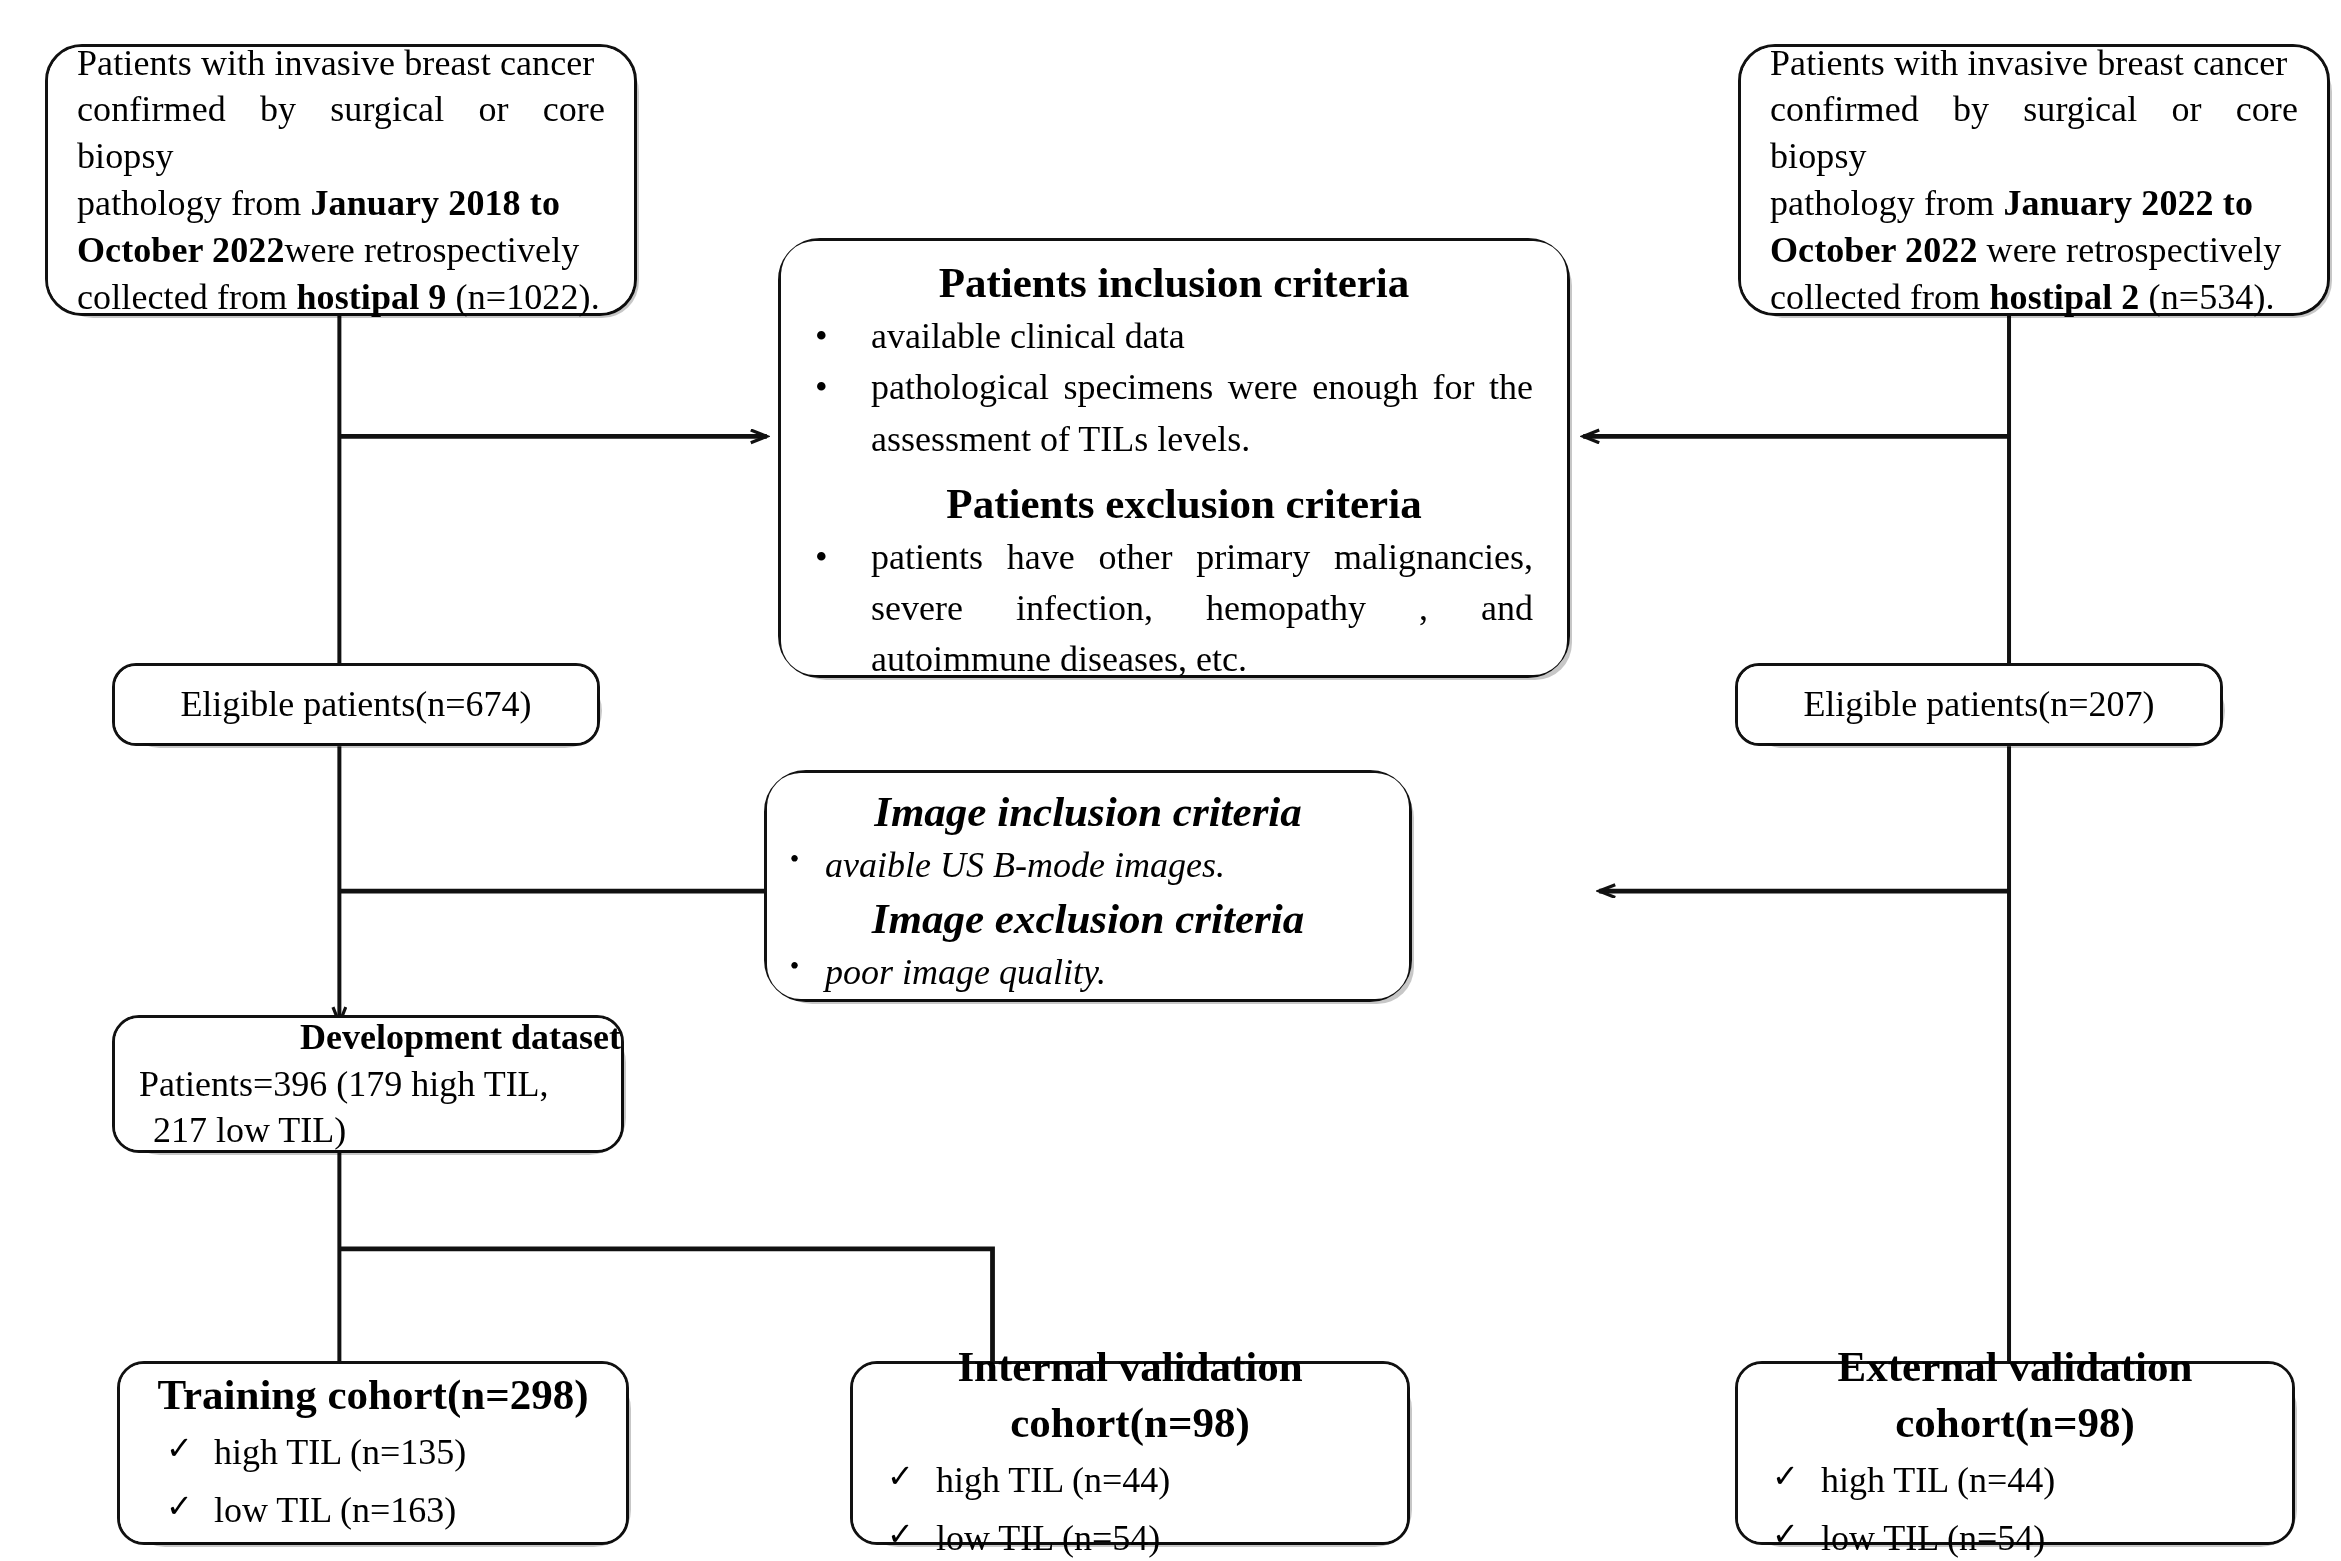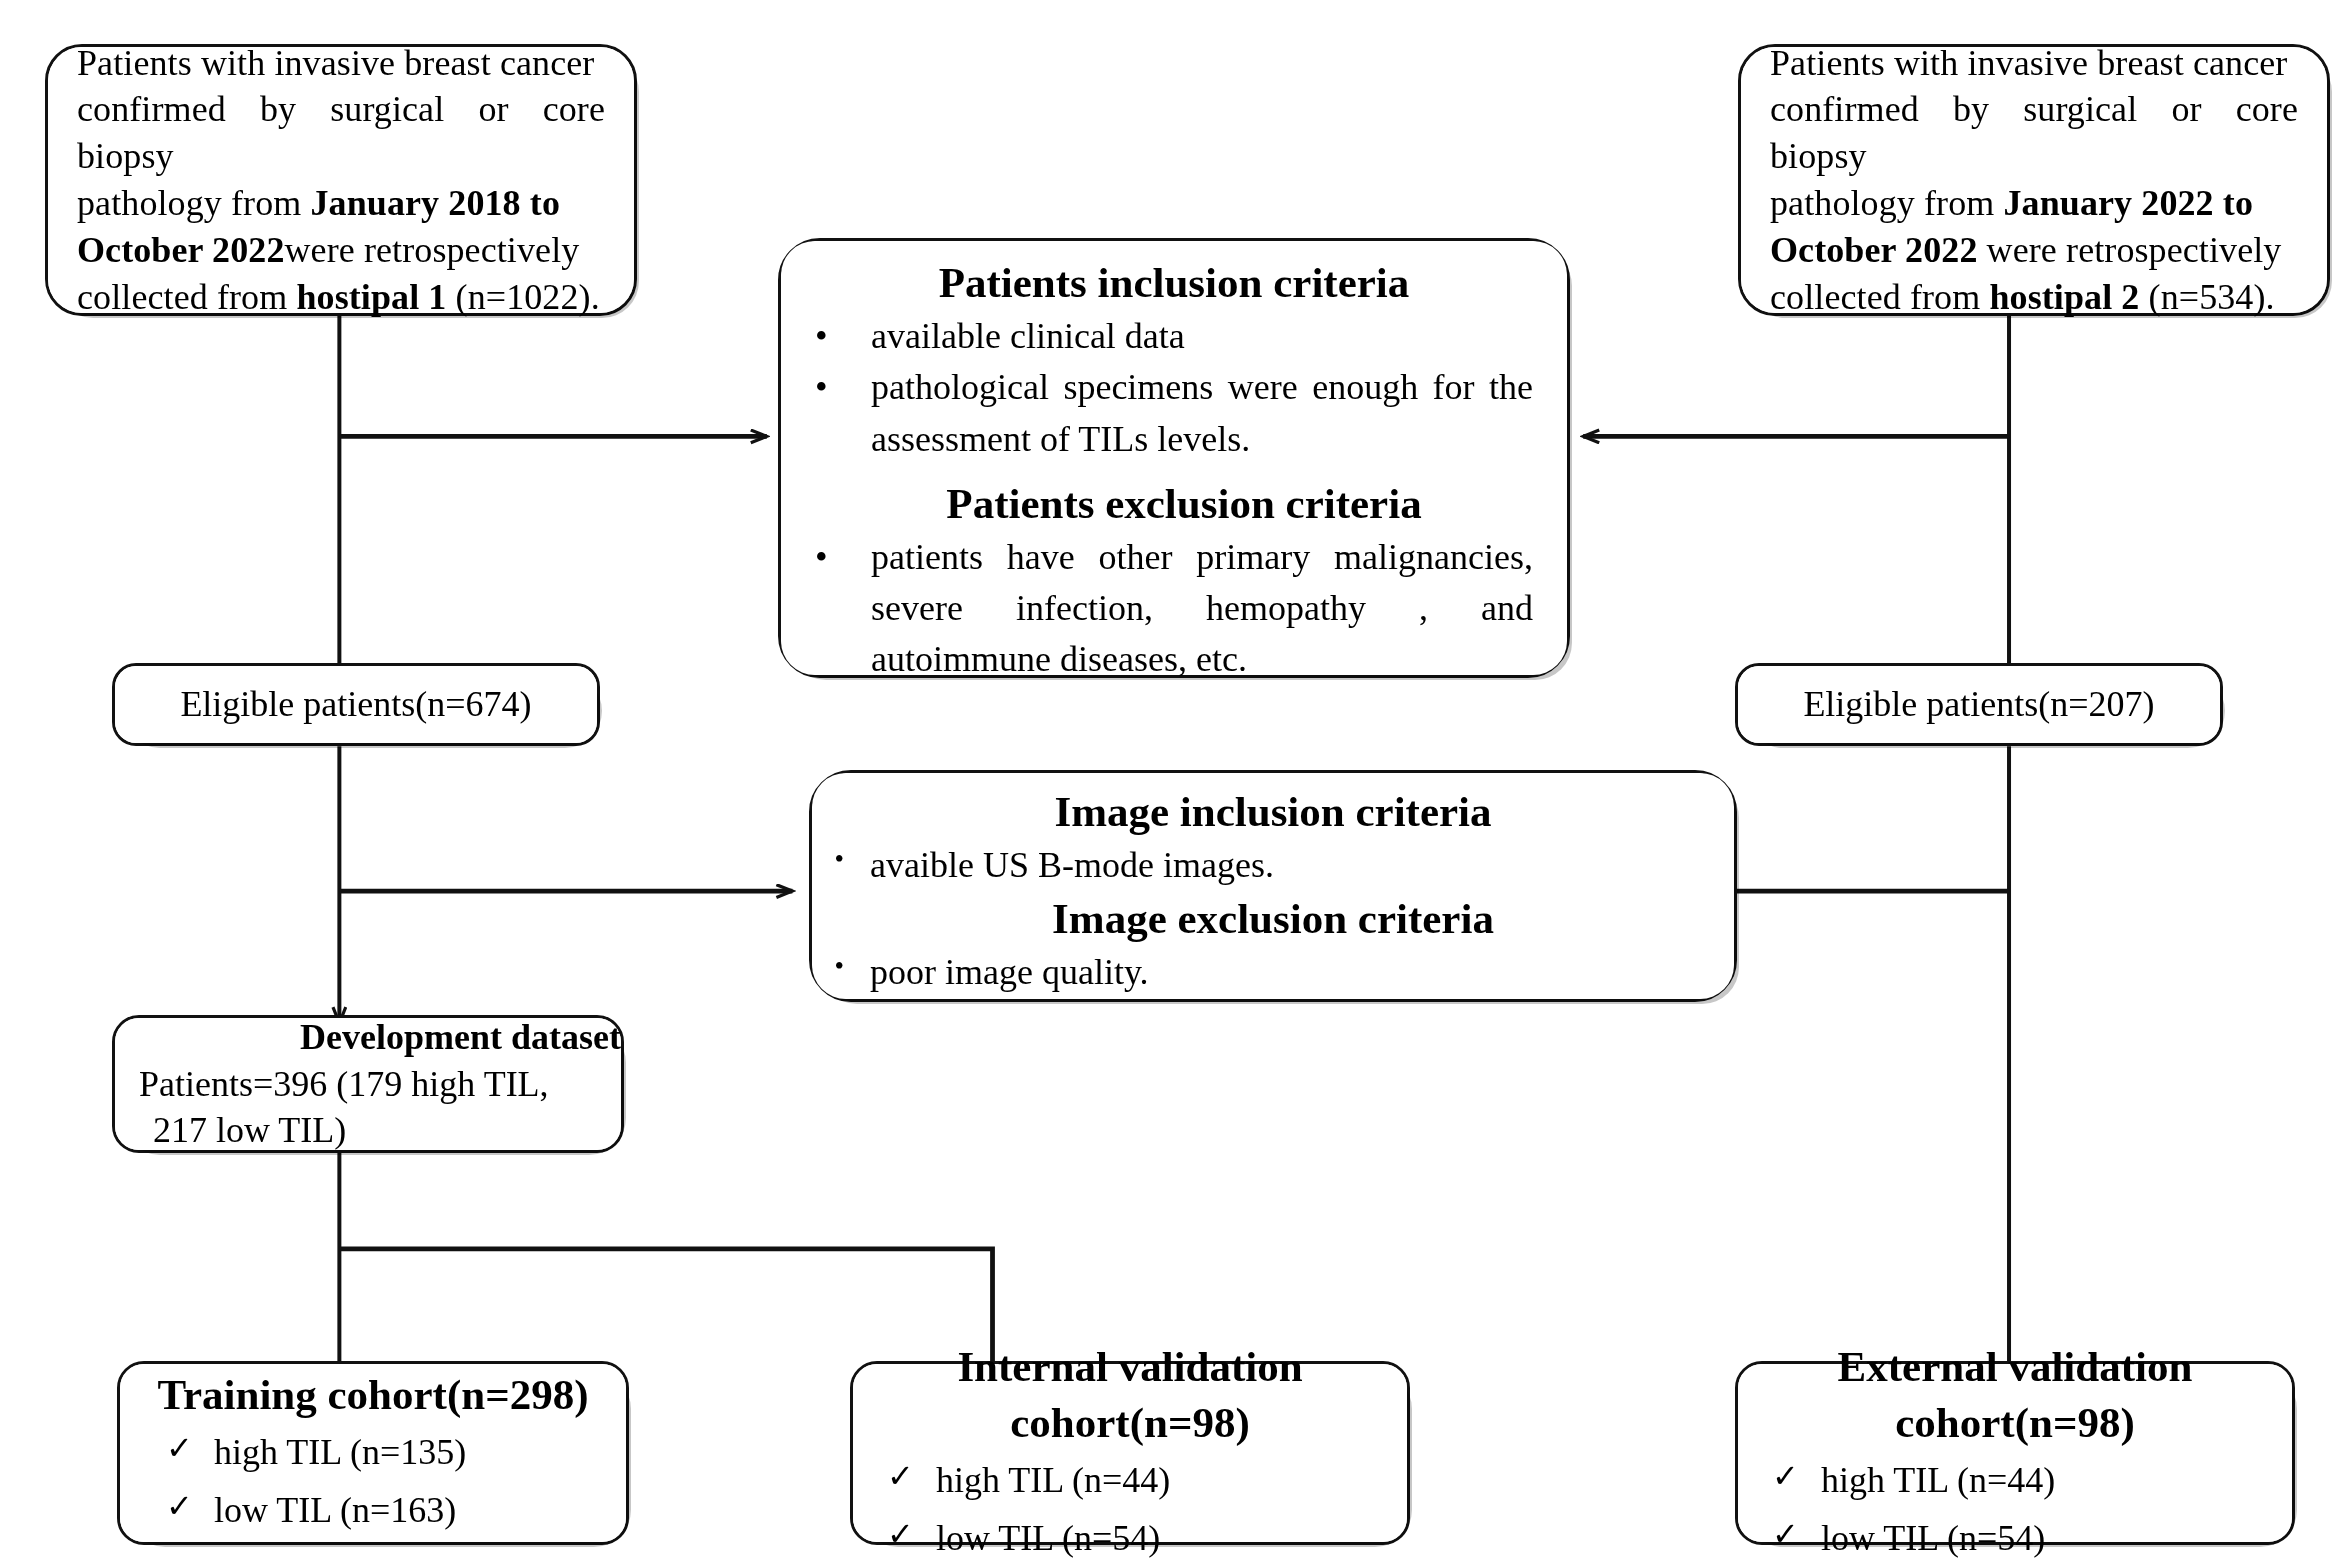--- a/index.html
+++ b/index.html
@@ -184,21 +184,21 @@
     </g>
   </svg>
 
   <div class="node" style="left:45px; top:44px; width:592px; height:272px;">
     <div class="inner">
       <div class="para">
         <span>Patients with  invasive breast cancer</span><br>
         <span>confirmed by surgical or core biopsy</span><br>
         <span>pathology from </span><b>January 2018 to</b><br>
         <b>October 2022</b><span>were  retrospectively</span><br>
-        <span>collected from </span><b>hostipal 1</b><span> (n=1022).</span>
+        <span>collected from </span><b>hostipal 9</b><span> (n=1022).</span>
       </div>
     </div>
   </div>
 
   <div class="node" style="left:1738px; top:44px; width:592px; height:272px;">
     <div class="inner">
       <div class="para">
         <span>Patients with  invasive breast cancer</span><br>
         <span>confirmed by surgical or core biopsy</span><br>
         <span>pathology from </span><b>January 2022 to</b><br>
@@ -224,21 +224,21 @@
       <div class="headline" style="margin-top:11px;padding-left:20px;">Patients exclusion criteria</div>
       <ul class="crit">
         <li class="justified">
           <span class="bullet">•</span>
           <span>patients have other primary malignancies, severe infection, hemopathy , and autoimmune diseases, etc.</span>
         </li>
       </ul>
     </div>
   </div>
 
-  <div class="node" style="left:809px; top:770px; width:928px; height:232px; border-radius:42px;">
+  <div class="node" style="left:764px; top:770px; width:648px; height:232px; border-radius:42px;font-style:italic;">
     <div class="inner" style="justify-content:flex-start; padding-top:11.2px;">
       <div class="headline">Image inclusion criteria</div>
       <ul class="crit">
         <li style="padding-left:58px;">
           <span class="bullet" style="left:22.4px; font-size:27px;">•</span>
           <span>avaible US B-mode images.</span>
         </li>
       </ul>
       <div class="headline">Image exclusion criteria</div>
       <ul class="crit">

